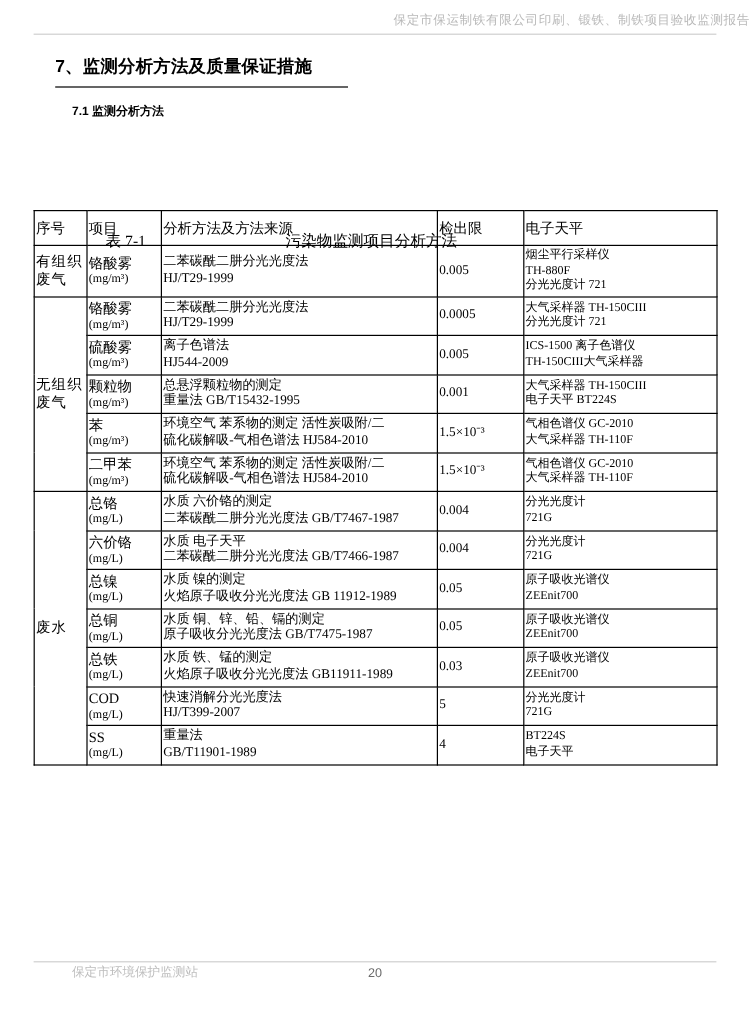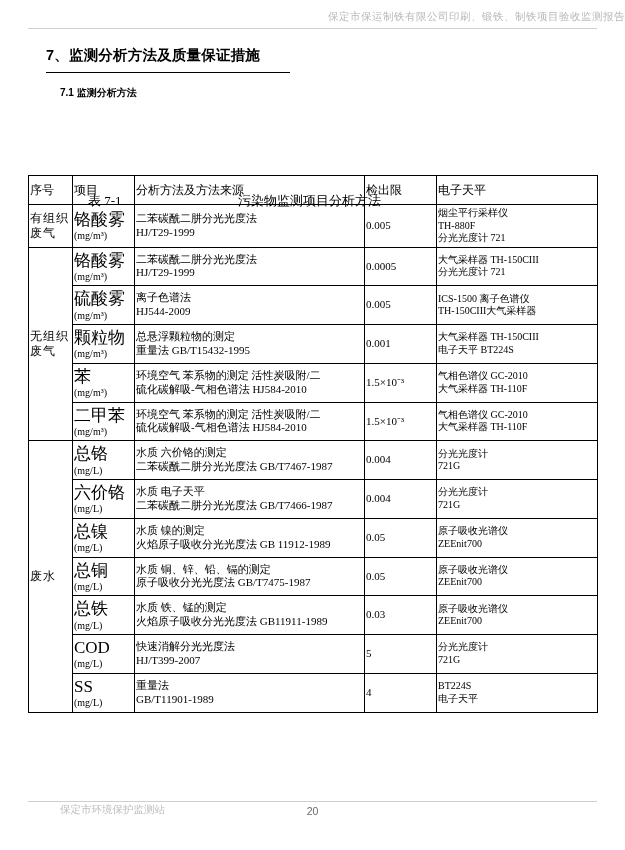--- a/index.html
+++ b/index.html
@@ -107,21 +107,21 @@
   .col2 { width: 62px; }
   .col3 { width: 230px; }
   .col4 { width: 72px; }
   .col5 { width: 161px; }
 
   .grp {
     font-size: 12px;
     letter-spacing: 1px;
   }
   .item-name {
-    font-size: 17px;
+    font-size: 12px;
     font-family: Liberation Serif, serif;
   }
   .unit {
     font-size: 10px;
   }
   .method {
     font-size: 11px;
   }
   .instr {
     font-size: 10px;

